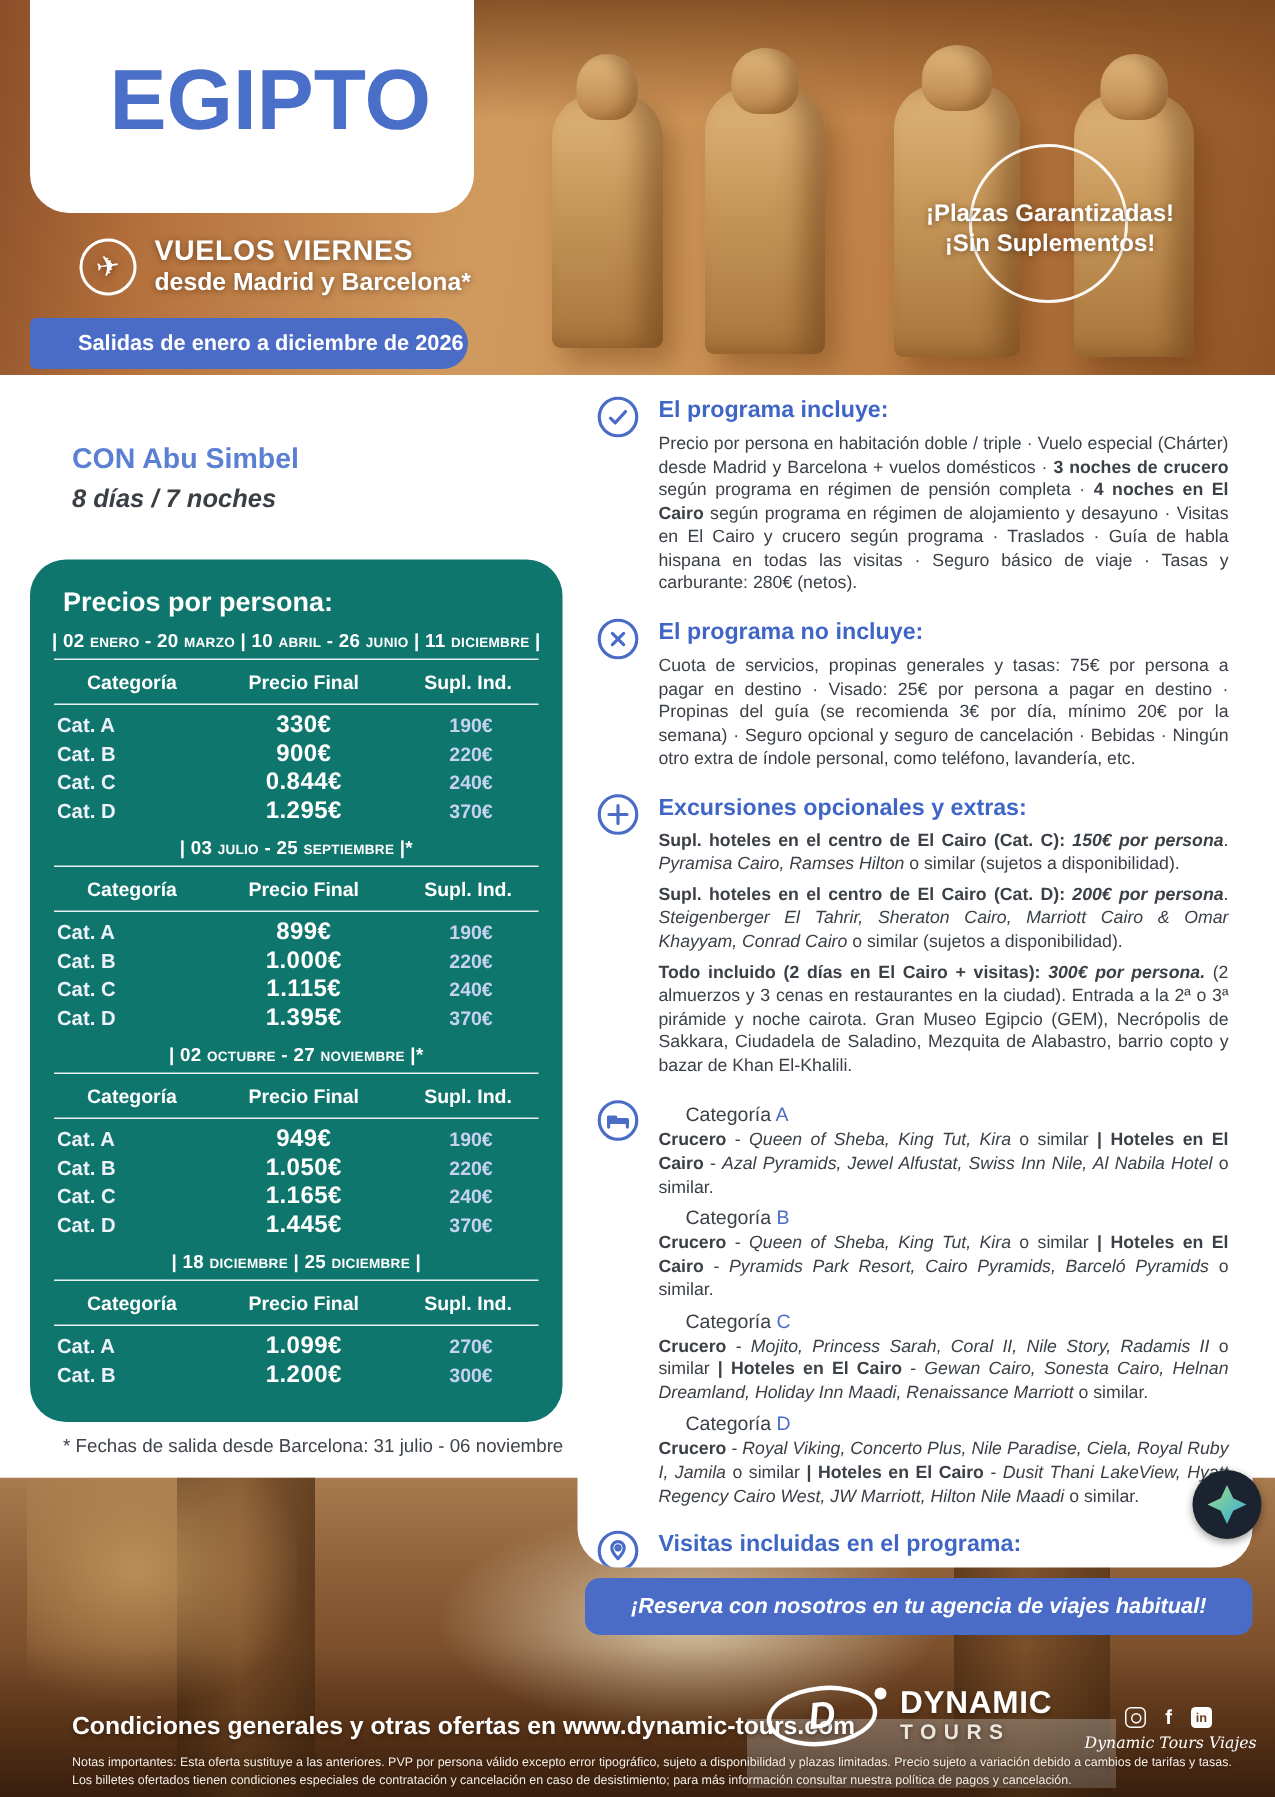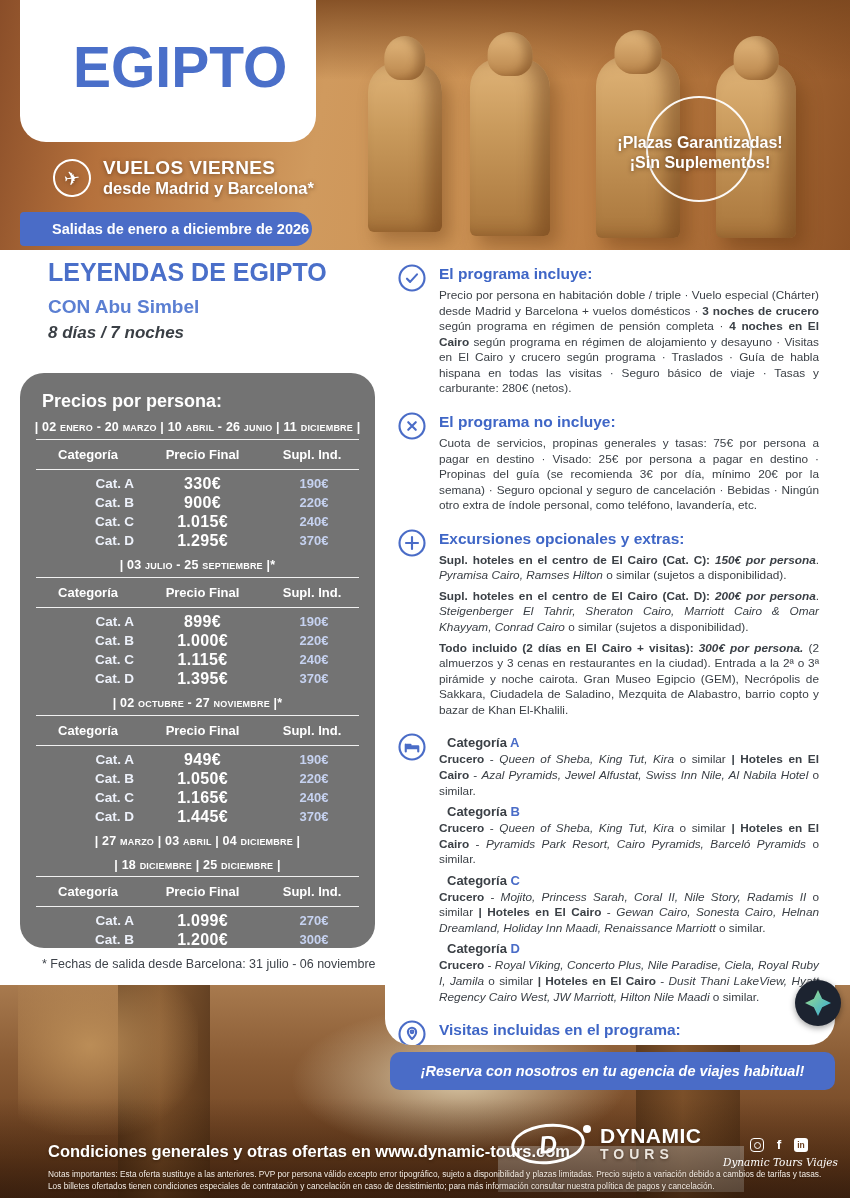--- a/index.html
+++ b/index.html
@@ -56,45 +56,45 @@
     border:2.5px solid rgba(255,255,255,.95); border-radius:50%; }
   .badge-text { position:absolute; left:0; top:40px; width:200px; text-align:center;
     font-size:16px; font-weight:800; line-height:1.25; }
 
   
   .prog-title { position:absolute; left:48px; top:258px; z-index:2; font-size:25px; font-weight:800; color:#4a6fc9; }
   .prog-sub   { position:absolute; left:48px; top:296px; z-index:2; font-size:19px; font-weight:700; color:#5b7fd2; }
   .prog-dur   { position:absolute; left:48px; top:323px; z-index:2; font-size:17px; font-weight:700; font-style:italic; color:#3a3f45; }
 
   .price-box { position:absolute; left:20px; top:373px; width:355px; height:575px; z-index:2;
-    background:#737373; border-radius:24px; padding:16px 14px 28px; color:#fff; overflow:hidden; }
+    background:#0f766e; border-radius:24px; padding:16px 14px 28px; color:#fff; overflow:hidden; }
   .pb-title { font-size:18px; font-weight:800; margin:2px 0 4px 8px; }
   .pt-dates { font-variant:small-caps; font-weight:700; font-size:12.5px; text-align:center;
     letter-spacing:.2px; margin:7px 0 3px; color:#fff; line-height:1.35; }
   .pt-row { display:grid; grid-template-columns:96px 1fr 86px; align-items:center; padding:0 4px; line-height:19px; }
   .pt-head { border-top:1.5px solid rgba(255,255,255,.9); border-bottom:1.5px solid rgba(255,255,255,.9);
     margin:2px 2px 4px; padding:5px 4px; }
   .pt-hcell { font-size:13px; font-weight:700; text-align:center; }
-  .pt-cat  { font-size:13.5px; font-weight:600; text-align:right; color:#eef2fb; }
+  .pt-cat  { font-size:13.5px; font-weight:600; text-align:left; color:#eef2fb; }
   .pt-price{ font-size:16px; font-weight:800; text-align:center; letter-spacing:.3px; }
   .pt-sup  { font-size:13px; font-weight:600; text-align:center; color:#c6d2f0; }
   .footnote { position:absolute; left:42px; top:957px; z-index:2; font-size:12.5px; font-weight:500; color:#3e434a; }
 
   
   .right-card { position:absolute; left:385px; top:250px; width:450px; height:795px; z-index:2;
     background:#fff; border-radius:0 0 26px 26px; padding:13px 16px 0 12px; overflow:hidden; }
   .section { display:flex; gap:12px; margin-bottom:9px; }
   .sec-icon { flex:0 0 30px; width:30px; height:30px; color:#4a6cc7; }
   .sec-icon svg { width:30px; height:30px; stroke:#4a6cc7; fill:none; stroke-width:1.7;
     stroke-linecap:round; stroke-linejoin:round; }
   .sec-body { flex:1; }
   .sec-title { color:#3f66c6; font-weight:800; font-size:15.5px; margin:2px 0 5px; }
   .sec-p { font-size:11.8px; line-height:1.32; color:#3b4046; text-align:justify; margin-bottom:5px; }
   .sec-p .b { font-weight:700; } .sec-p .i { font-style:italic; }
-  .sec-sub { font-size:13px; font-weight:700; color:#3b4046; margin:3px 8px 2px; }
+  .sec-sub { font-size:13px; font-weight:400; color:#3b4046; margin:3px 18px 2px; }
   .sec-sub .accent { color:#4a6cc7; }
 
   .reserva { position:absolute; left:390px; top:1052px; width:445px; height:38px; z-index:2;
     background:#4a6cc7; border-radius:10px; color:#fff; font-size:14.5px; font-weight:800;
     font-style:italic; display:flex; align-items:center; justify-content:center; }
 
   .assistant-fab { position:absolute; left:795px; top:980px; width:46px; height:46px; z-index:3;
     background:#1c2330; border-radius:50%; display:flex; align-items:center; justify-content:center;
     box-shadow:0 2px 6px rgba(0,0,0,.4); cursor:pointer; }
   .fab-star { width:26px; height:26px; background:linear-gradient(135deg,#9fe087,#33a7d8);
@@ -171,21 +171,20 @@
   <div class="salidas">Salidas de enero a diciembre de 2026</div>
 
   <div class="badge">
     <div class="badge-circle"></div>
     <div class="badge-text">
       <div>¡Plazas Garantizadas!</div>
       <div>¡Sin Suplementos!</div>
     </div>
   </div>
 
-  <div class="prog-title">LEYENDAS DE EGIPTO</div>
   <div class="prog-sub">CON Abu Simbel</div>
   <div class="prog-dur">8 días / 7 noches</div>
 
   <div class="price-box">
     <div class="pb-title">Precios por persona:</div>
     <div id="price-tables">
         <div class="ptable">
           <div class="pt-dates">| 02 enero - 20 marzo | 10 abril - 26 junio | 11 diciembre |</div>
           <div class="pt-row pt-head">
             <span class="pt-hcell">Categoría</span>
@@ -197,21 +196,21 @@
             <span class="pt-price">330€</span>
             <span class="pt-sup">190€</span>
           </div>
           <div class="pt-row">
             <span class="pt-cat">Cat. B</span>
             <span class="pt-price">900€</span>
             <span class="pt-sup">220€</span>
           </div>
           <div class="pt-row">
             <span class="pt-cat">Cat. C</span>
-            <span class="pt-price">1.015€</span>
+            <span class="pt-price">0.844€</span>
             <span class="pt-sup">240€</span>
           </div>
           <div class="pt-row">
             <span class="pt-cat">Cat. D</span>
             <span class="pt-price">1.295€</span>
             <span class="pt-sup">370€</span>
           </div>
         </div>
         <div class="ptable">
           <div class="pt-dates">| 03 julio - 25 septiembre |*</div>
@@ -263,21 +262,20 @@
             <span class="pt-price">1.165€</span>
             <span class="pt-sup">240€</span>
           </div>
           <div class="pt-row">
             <span class="pt-cat">Cat. D</span>
             <span class="pt-price">1.445€</span>
             <span class="pt-sup">370€</span>
           </div>
         </div>
         <div class="ptable">
-          <div class="pt-dates">| 27 marzo | 03 abril | 04 diciembre |</div>
           <div class="pt-dates">| 18 diciembre | 25 diciembre |</div>
           <div class="pt-row pt-head">
             <span class="pt-hcell">Categoría</span>
             <span class="pt-hcell">Precio Final</span>
             <span class="pt-hcell">Supl. Ind.</span>
           </div>
           <div class="pt-row">
             <span class="pt-cat">Cat. A</span>
             <span class="pt-price">1.099€</span>
             <span class="pt-sup">270€</span>

